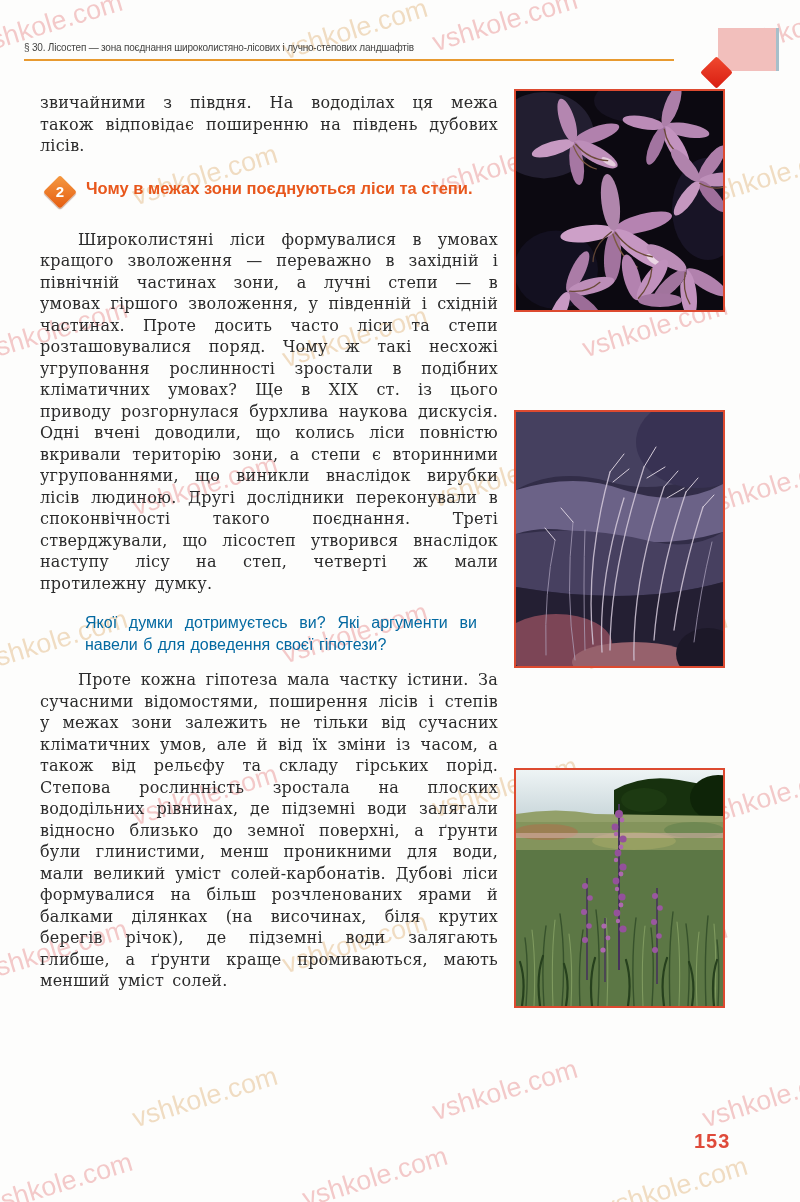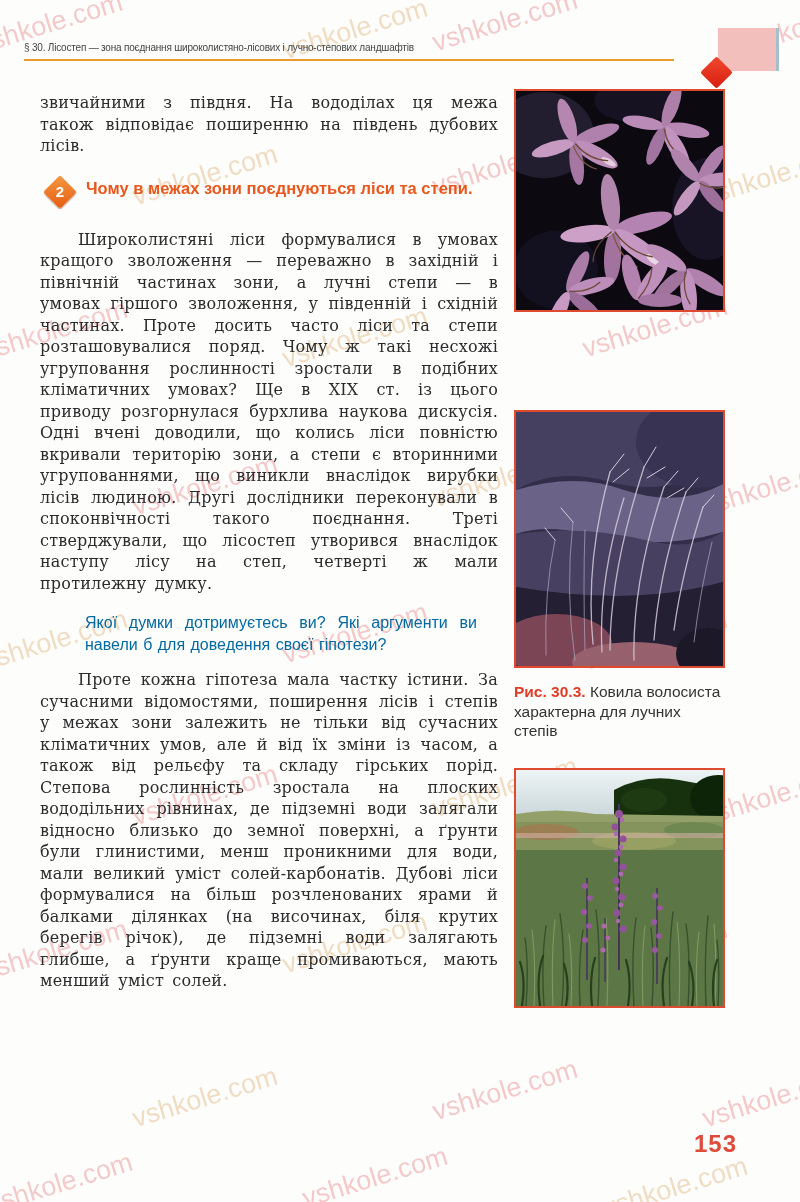--- a/index.html
+++ b/index.html
@@ -40,21 +40,21 @@
   .figures-col{position:absolute;left:514px;top:89px;width:212px;height:1060px;z-index:2;}
   .fig{position:absolute;left:0;width:211px;margin:0;}
   .fig.f1{top:0;}  .fig.f2{top:321px;}  .fig.f3{top:679px;}
   .img-frame{box-sizing:border-box;width:211px;border:2px solid #dd4a30;background:#111;}
   .f1 .img-frame{height:223px;} .f2 .img-frame{height:258px;} .f3 .img-frame{height:240px;}
   .img-frame svg{display:block;width:100%;height:100%;}
   .cap{font-family:"Liberation Sans",sans-serif;font-size:15.5px;line-height:19.5px;color:#333;}
   .f1 .cap{margin-top:16px;} .f2 .cap{margin-top:14px;} .f3 .cap{margin-top:18px;}
   .cap-label{color:#e23b28;font-weight:bold;}
   .page-num{position:absolute;left:694px;top:1130px;z-index:2;color:#df4a3a;
-            font-family:"Liberation Sans",sans-serif;font-weight:bold;font-size:24px;letter-spacing:1px;}
+            font-family:"Liberation Sans",sans-serif;font-weight:bold;font-size:20px;letter-spacing:1px;}
 </style>
 </head>
 <body>
 
 <div class="page">
 
   <div class="wm-layer">
       <span class="wm p" style="left: -25px; top: 8px;">vshkole.com</span>
       <span class="wm t" style="left: 280px; top: 14px;">vshkole.com</span>
       <span class="wm p" style="left: 430px; top: 6px;">vshkole.com</span>
@@ -215,21 +215,20 @@
               <path d="M131,66 l18,-11"></path>
             <path d="M148,75 l14,-16"></path>
               <path d="M151,86 l17,-10"></path>
             <path d="M170,80 l12,-14"></path>
               <path d="M187,95 l11,-12"></path>
             <path d="M57,110 l-12,-14"></path>
               <path d="M39,128 l-10,-12"></path>
           </g>
         </svg>
       </div>
-      <figcaption class="cap"><span class="cap-label">Рис. 30.3.</span> <span>Ковила волосиста характерна для лучних степів</span></figcaption>
     </figure>
 
     <figure class="fig f3">
       <div class="img-frame">
         <svg viewBox="0 0 207 236" preserveAspectRatio="none">
           <defs>
             <linearGradient id="sky" x1="0" y1="0" x2="0" y2="1">
               <stop offset="0" stop-color="#eef4f5"></stop>
                 <stop offset="1" stop-color="#c6d4d8"></stop>
             </linearGradient>

